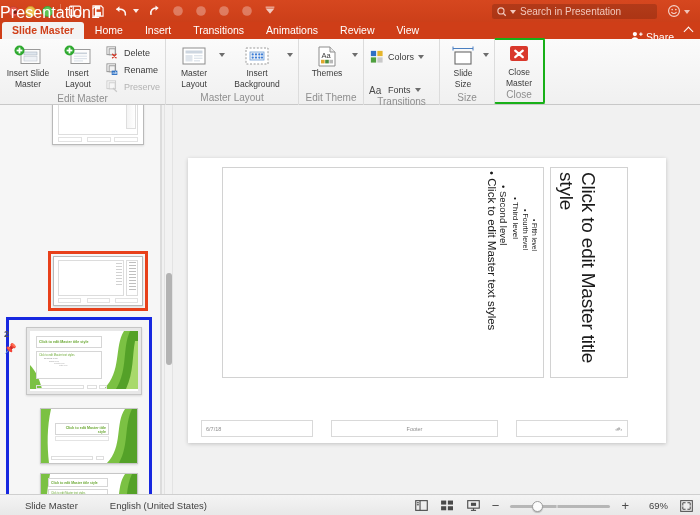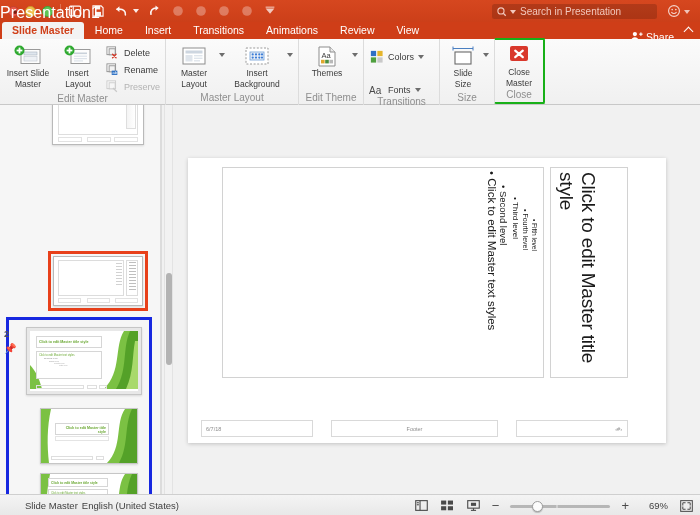--- a/index.html
+++ b/index.html
@@ -619,21 +619,21 @@
             <span>‹#›</span>
           </div>
         </div>
 
       </div>
     </div>
   </div>
 
   <div class="statusbar">
     <div class="st-text" style="margin-left:25px;">Slide Master</div>
-    <div class="st-text" style="margin-left:4px;">English (United States)</div>
+    <div class="st-text" style="margin-left:32px;">English (United States)</div>
 
     <div class="sb-right">
       <div class="vbtn">
         <svg width="13" height="11" viewBox="0 0 14 12">
           <rect x=".7" y=".7" width="12.6" height="10.6" fill="none" stroke="#4a4a4a" stroke-width="1.2"></rect>
           <line x1="5.4" y1=".7" x2="5.4" y2="11.3" stroke="#4a4a4a" stroke-width="1.2"></line>
           <rect x="1.9" y="2.4" width="2.2" height="1.2" fill="#4a4a4a"></rect>
           <rect x="1.9" y="4.6" width="2.2" height="1.2" fill="#4a4a4a"></rect>
         </svg>
       </div>

